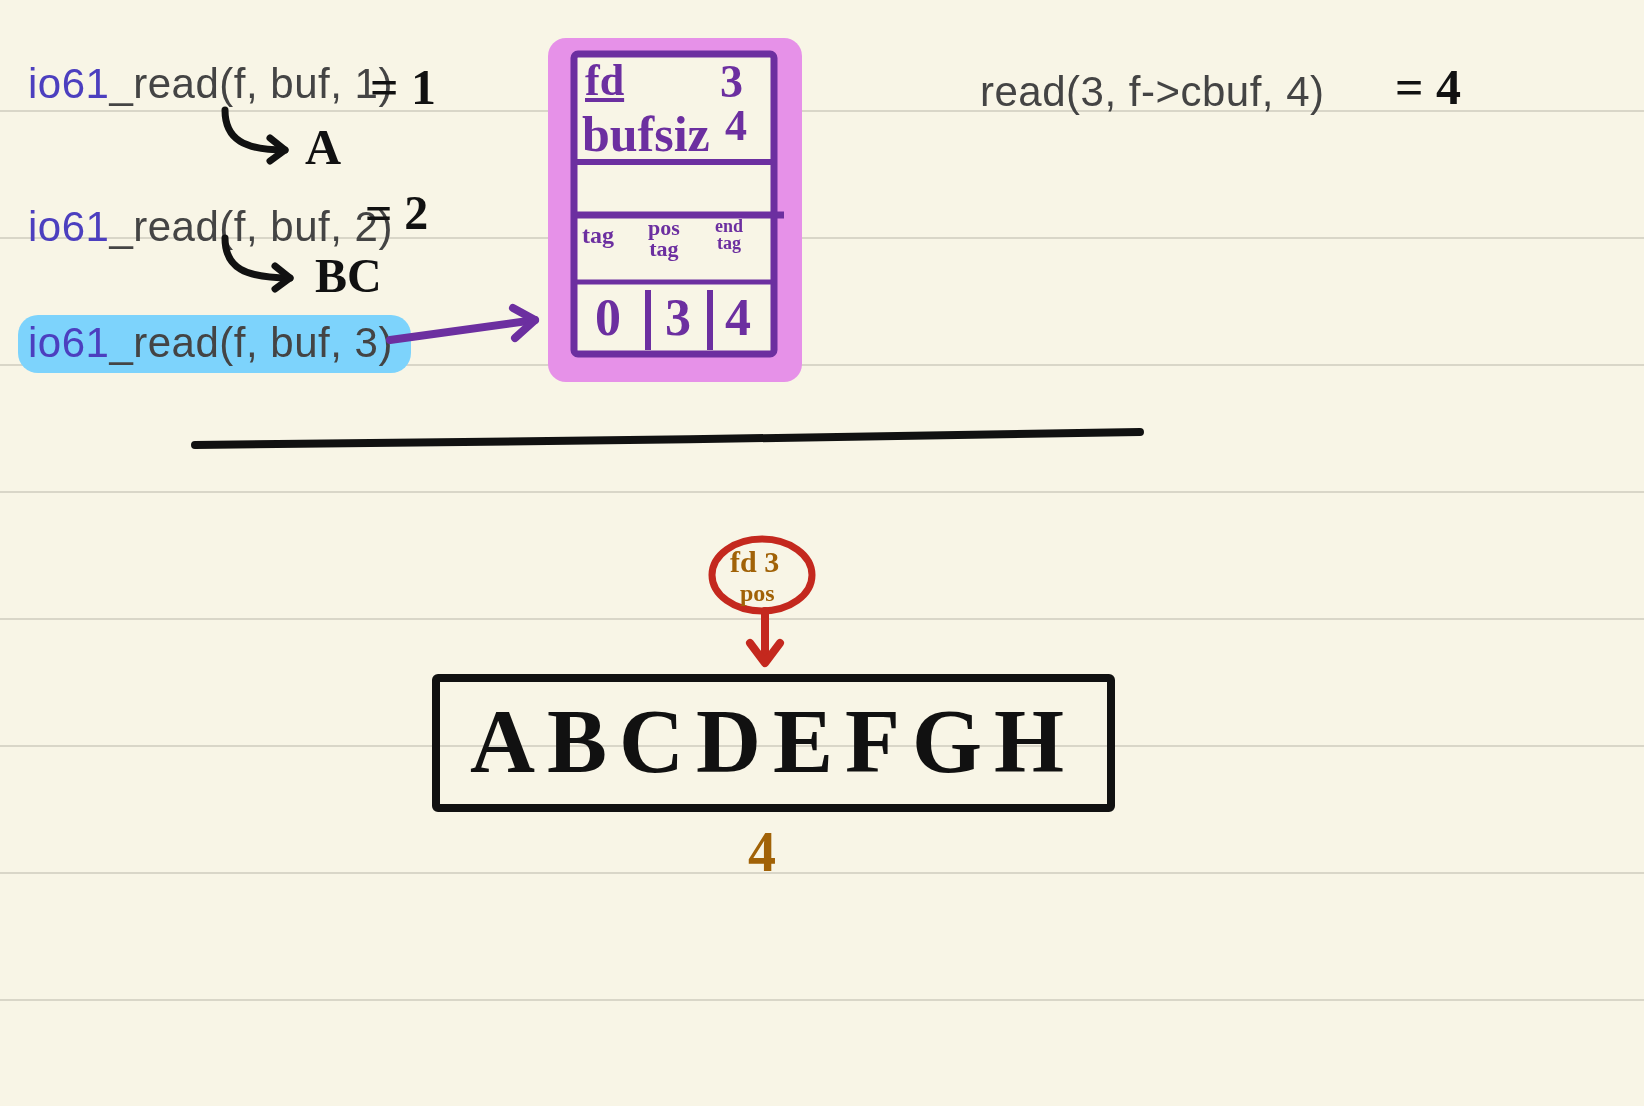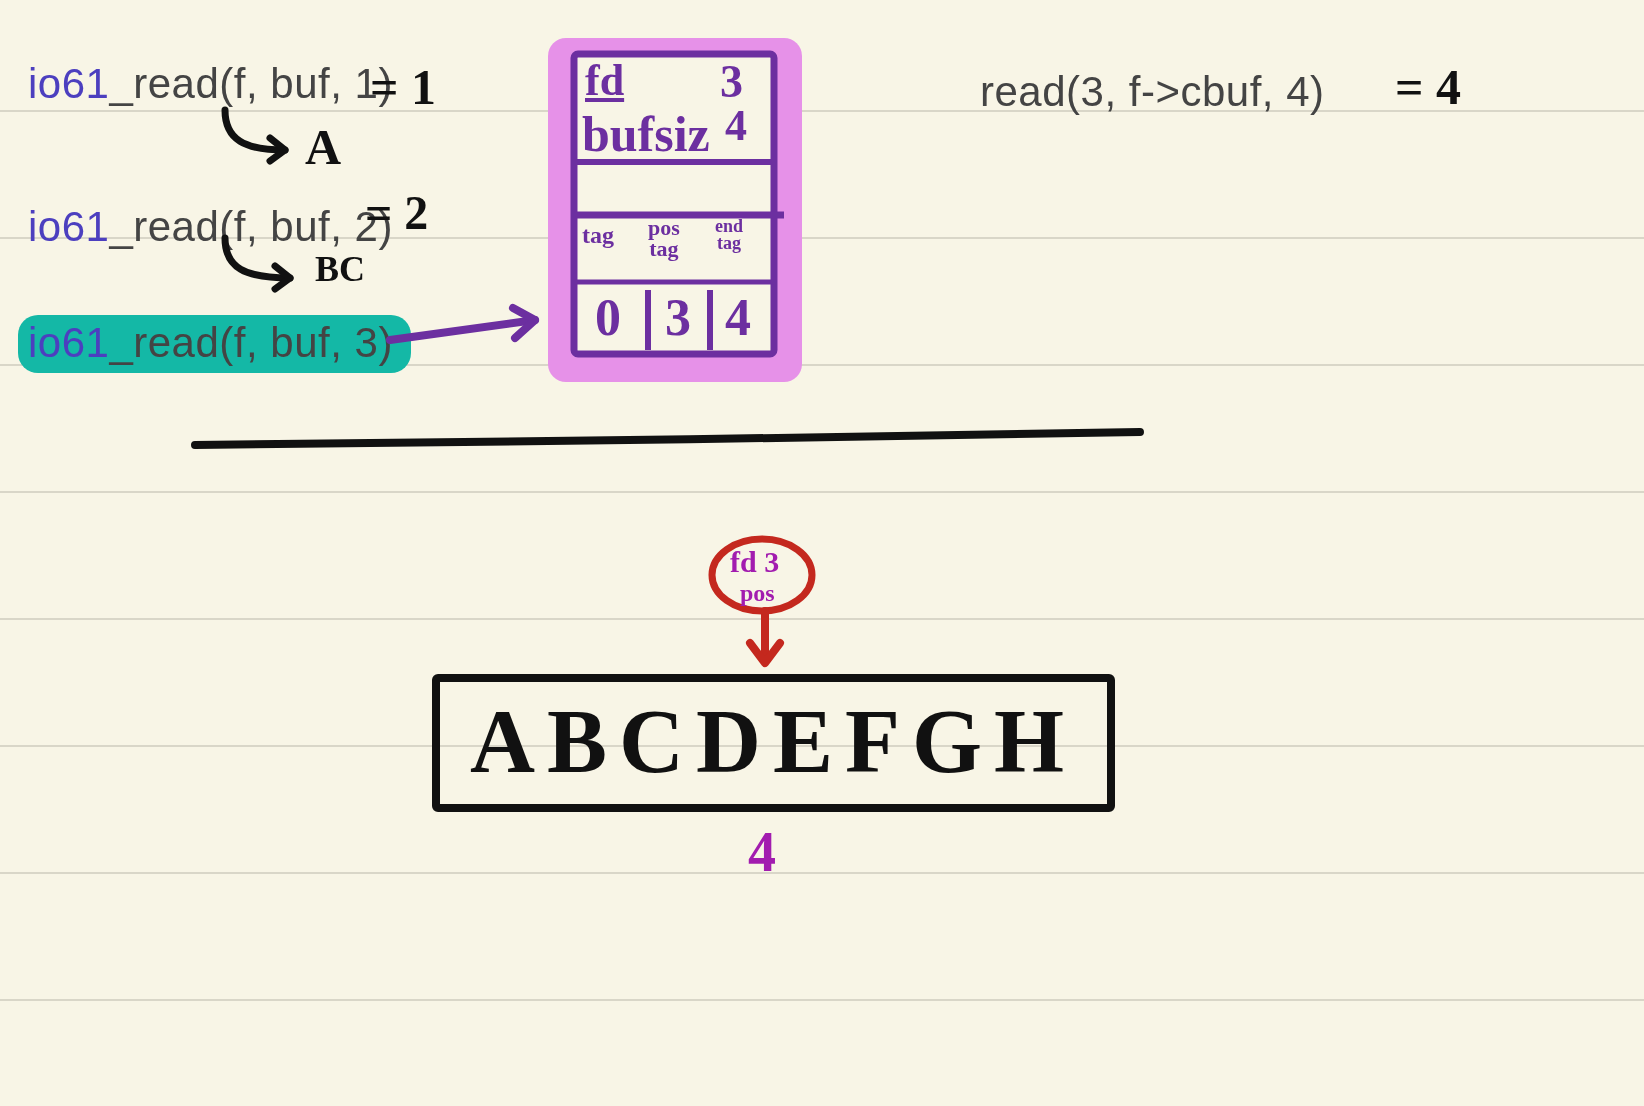--- a/index.html
+++ b/index.html
@@ -30,32 +30,32 @@
   
   .code {
     position: absolute;
     font-size: 42px;
     color: #444;
     letter-spacing: 0.5px;
     white-space: nowrap;
   }
   .code .kw { color: #4c3fbf; font-weight: 500; }
   .hi-cyan {
-    background: #14b8a6;
+    background: #7dd3fc;
     border-radius: 20px;
     padding: 4px 18px 6px 10px;
   }
   
   .hand {
     position: absolute;
     font-family: "Segoe Script", "Comic Sans MS", cursive;
     font-weight: 700;
     color: #111;
   }
-  .hand.red { color: #a21caf; }
+  .hand.red { color: #a16207; }
   .hand.purple { color: #6c2fa0; }
   svg { position: absolute; }
 </style>
 </head>
 <body>
 
 <div class="ruled-lines"></div>
 <div class="stage">
 
   <div class="code" style="left:28px; top:60px;">
@@ -69,21 +69,21 @@
   <div class="hand" style="left:305px; top:118px; font-size:50px;">A</div>
 
   <div class="code" style="left:28px; top:203px;">
     <span class="kw">io61</span><span>_read(f, buf, 2)</span>
   </div>
   <div class="hand" style="left:365px; top:185px; font-size:48px;">= 2</div>
   <svg style="left:215px; top:233px;" width="100" height="60">
     <path d="M10 5 C 10 35, 30 45, 75 45" stroke="#111" stroke-width="7" fill="none" stroke-linecap="round"></path>
     <path d="M75 45 L60 33 M75 45 L60 56" stroke="#111" stroke-width="7" fill="none" stroke-linecap="round"></path>
   </svg>
-  <div class="hand" style="left:315px; top:248px; font-size:36px;">BC</div>
+  <div class="hand" style="left:315px; top:248px; font-size:48px;">BC</div>
 
   <div class="code hi-cyan" style="left:18px; top:315px;">
     <span class="kw">io61</span><span>_read(f, buf, 3)</span>
   </div>
   <svg style="left:385px; top:300px;" width="170" height="60">
     <path d="M5 40 L150 20" stroke="#6c2fa0" stroke-width="8" fill="none" stroke-linecap="round"></path>
     <path d="M150 20 L128 8 M150 20 L130 38" stroke="#6c2fa0" stroke-width="8" fill="none" stroke-linecap="round"></path>
   </svg>
 
   <div class="code" style="left:980px; top:68px;">

